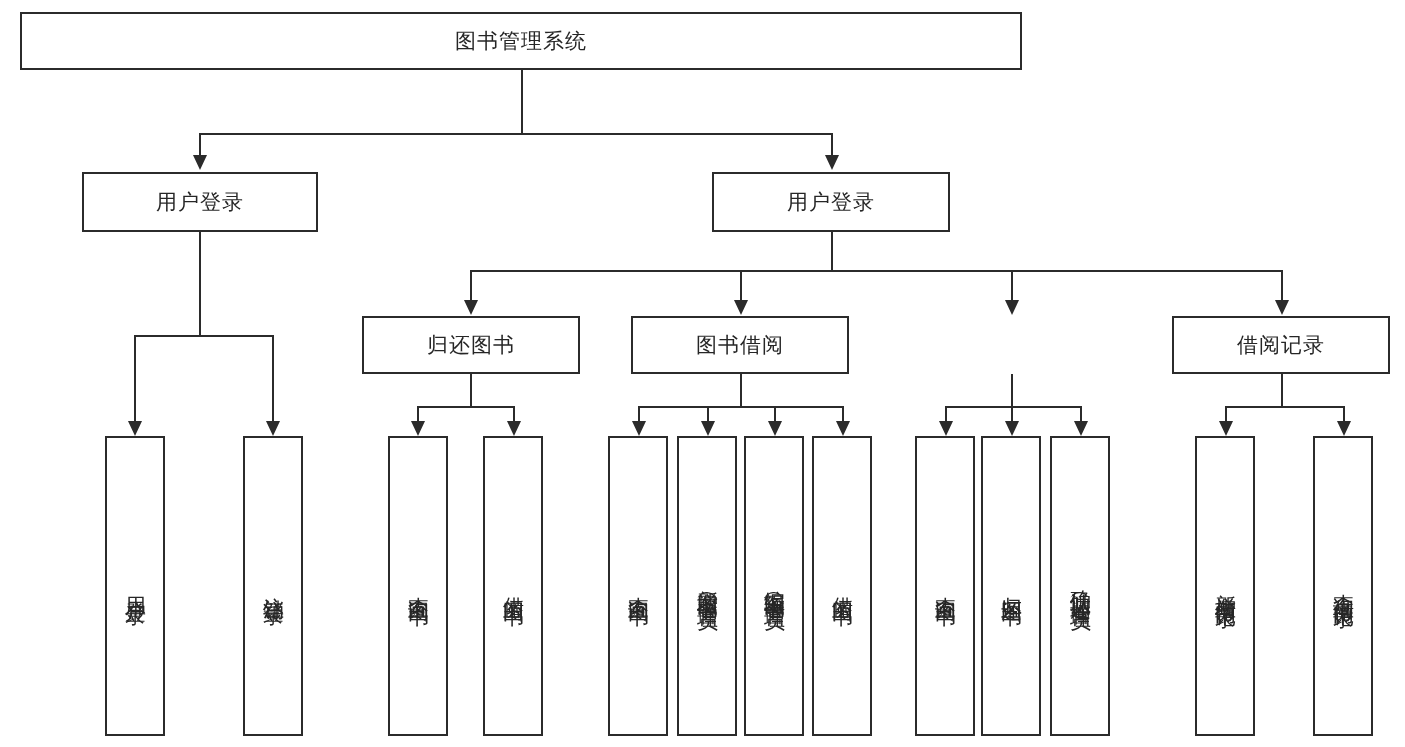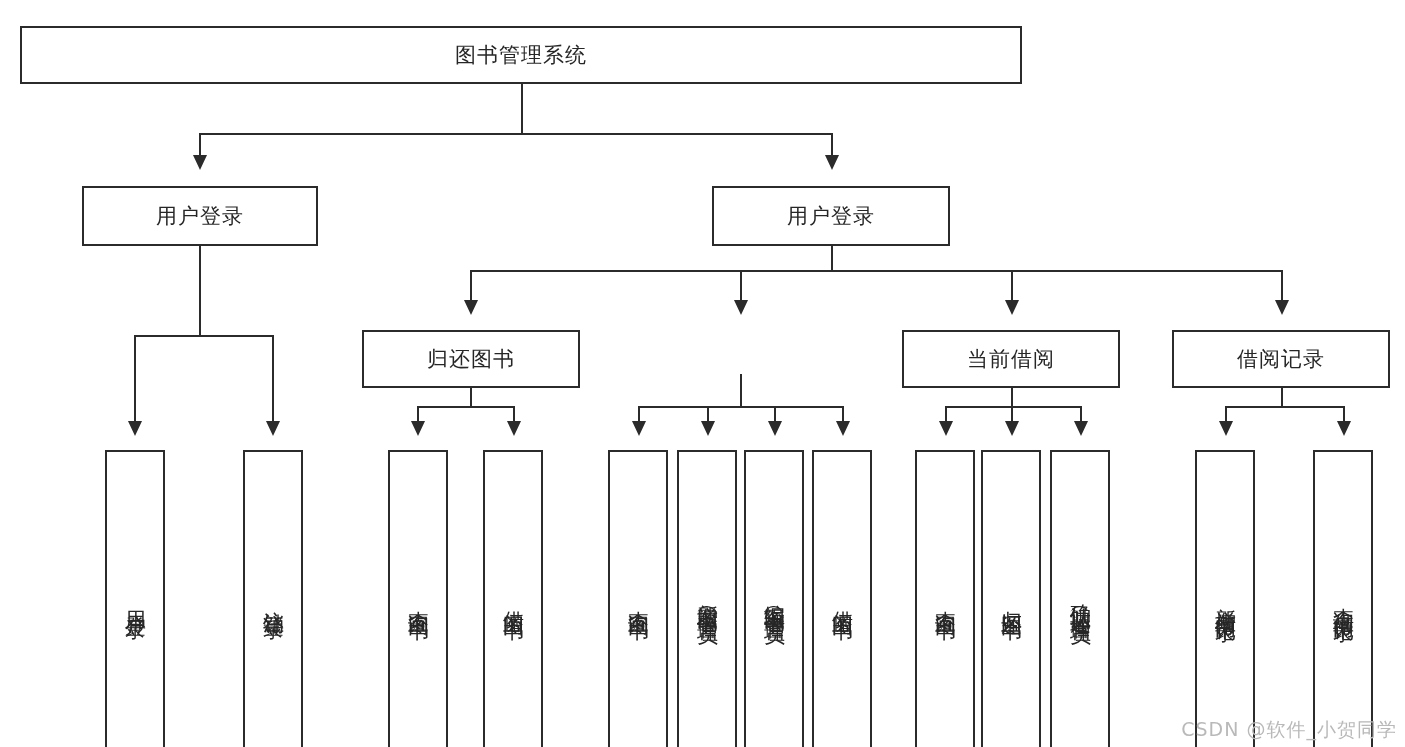--- a/index.html
+++ b/index.html
@@ -16,21 +16,20 @@
   .node{
     position:absolute;
     box-sizing:border-box;
     border:2px solid #2b2b2b;
     background:#ffffff;
     display:flex;
     align-items:center;
     justify-content:center;
     color:#262626;
     z-index:3;
-    margin-top:14px;
   }
   .node.horiz{
     font-size:21px;
     letter-spacing:1px;
     white-space:nowrap;
   }
   .node.vert{
     writing-mode:vertical-rl;
     text-orientation:upright;
     font-size:21px;
@@ -118,22 +117,22 @@
   <div class="vline" style="left:740px;top:270px;height:30px;"></div>
   <div class="arrow" style="left:734px;top:300px;"></div>
   <div class="vline" style="left:1011px;top:270px;height:30px;"></div>
   <div class="arrow" style="left:1005px;top:300px;"></div>
   <div class="vline" style="left:1281px;top:270px;height:30px;"></div>
   <div class="arrow" style="left:1275px;top:300px;"></div>
 
   <div class="node horiz" style="left:362px;top:316px;width:218px;height:58px;">
     <span>归还图书</span>
   </div>
-  <div class="node horiz" style="left:902px;top:316px;width:218px;height:58px;">
-    <span>当前借阅</span>
+  <div class="node horiz" style="left:631px;top:316px;width:218px;height:58px;">
+    <span>图书借阅</span>
   </div>
   <div class="node horiz" style="left:1172px;top:316px;width:218px;height:58px;font-family:Liberation Serif, serif;">
     <span>借阅记录</span>
   </div>
 
   <div class="vline" style="left:470px;top:374px;height:32px;"></div>
   <div class="hline" style="left:417px;top:406px;width:96px;"></div>
   <div class="vline" style="left:417px;top:406px;height:15px;"></div>
   <div class="arrow" style="left:411px;top:421px;"></div>
   <div class="vline" style="left:513px;top:406px;height:15px;"></div>
@@ -203,15 +202,14 @@
     <span>确认归还（管理员）</span>
   </div>
 
   <div class="node vert" style="left:1195px;top:436px;width:60px;height:300px;">
     <span>新增借阅记录</span>
   </div>
   <div class="node vert" style="left:1313px;top:436px;width:60px;height:300px;">
     <span>查询借阅记录</span>
   </div>
 
-  <div id="watermark">CSDN @软件_小贺同学</div>
 
 </div>
 
 </body></html>

